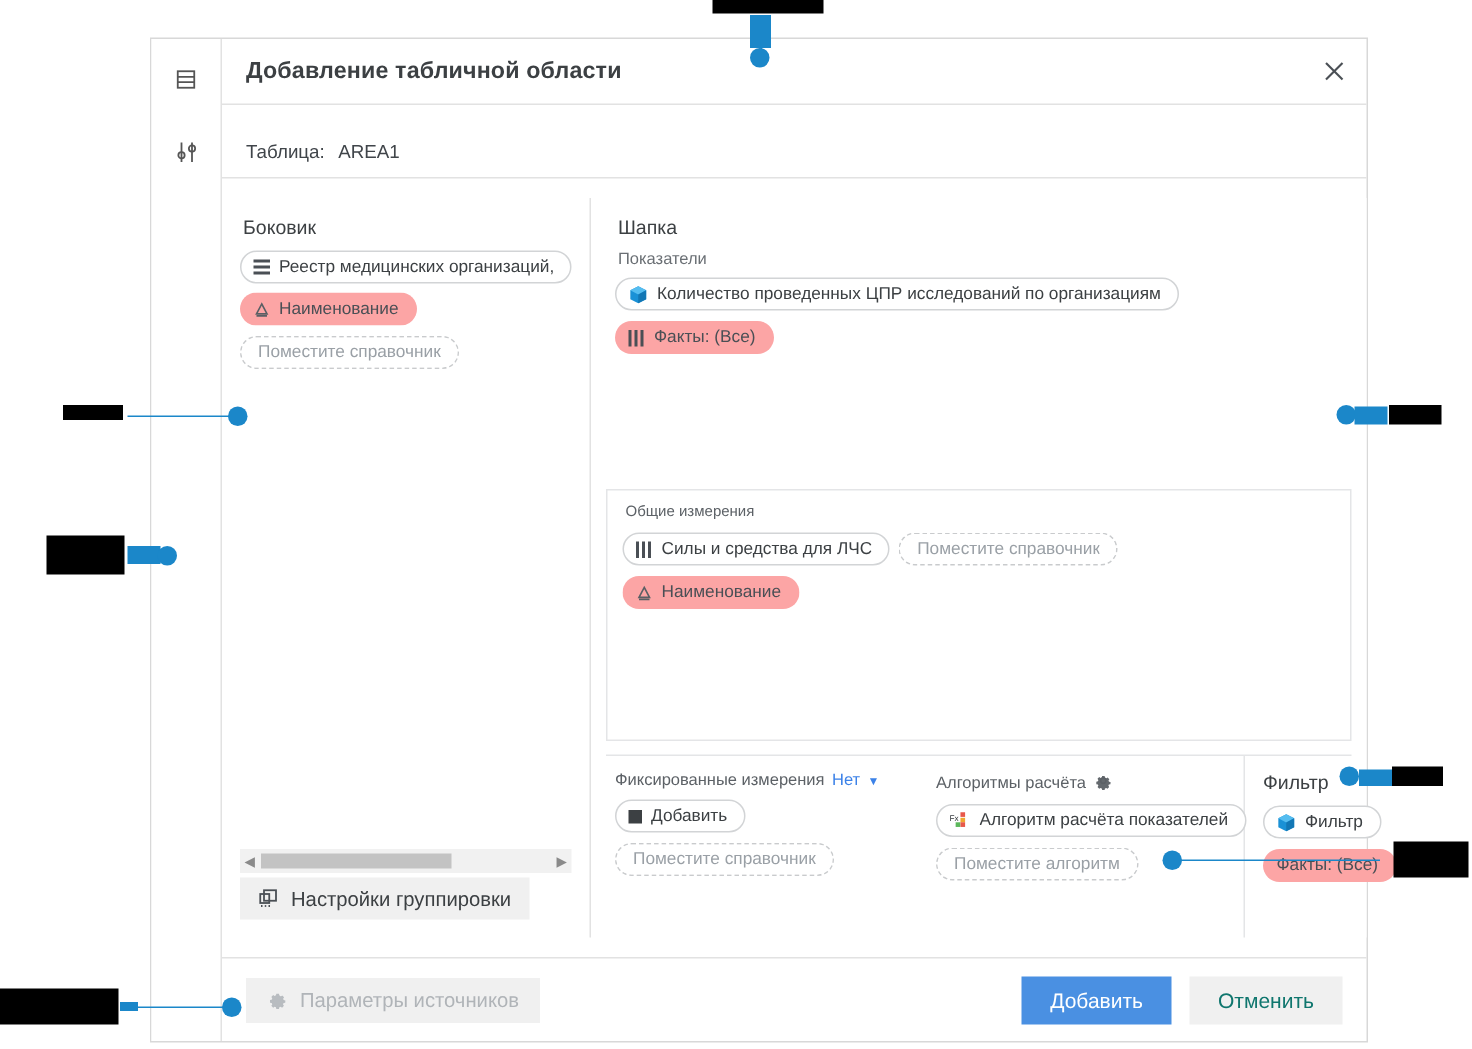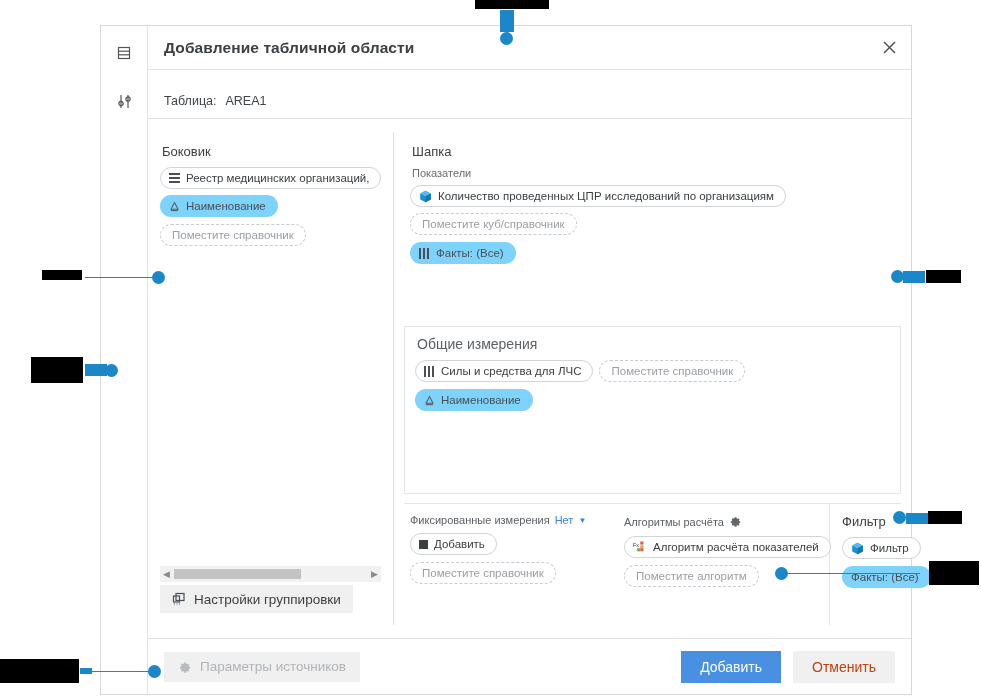--- a/index.html
+++ b/index.html
@@ -71,21 +71,21 @@
   
   .chiprow { display: flex; flex-wrap: wrap; gap: 6px; align-items: center; }
   .chip {
     display: inline-flex; align-items: center; gap: 6px;
     height: 22px; padding: 0 11px 0 8px;
     border-radius: 11px;
     font-size: 11.5px; color: #3c4043;
     white-space: nowrap; cursor: default;
   }
   .chip.outlined { background:#fff; border: 1px solid #d2d4d6; }
-  .chip.filled { background:#7dd3fc; border:1px solid transparent; color:#4a4f55; }
+  .chip.filled { background:#fca5a5; border:1px solid transparent; color:#4a4f55; }
   .chip.dashed {
     background: transparent; border: 1px dashed #c9cbcd;
     color: #9aa0a6; padding: 0 11px;
   }
   .chip.wide { max-width: 100%; overflow: hidden; }
   .chip .txt { overflow:hidden; text-overflow: clip; white-space: nowrap; }
 
   
   .ic { display:inline-block; flex:0 0 auto; line-height:0; }
   .ic-bars { width: 11px; height: 11px; }
@@ -151,21 +151,21 @@
     font-family: "Liberation Sans", sans-serif;
   }
   .fbtn.disabled { color:#b0b4b8; cursor:default; }
   .fbtn.disabled .gear { color:#b8bcc0; }
   .spacer { flex:1; }
   .pbtn {
     height: 32px; padding: 0 19px; font-size: 14px; cursor:pointer; border:none;
     font-family: "Liberation Sans", sans-serif;
   }
   .pbtn.primary { background:#4a90e2; color:#fff; }
-  .pbtn.secondary { background:#f0f0f0; color:#c2410c; }
+  .pbtn.secondary { background:#f0f0f0; color:#0f766e; }
 
   
   .anno { position:absolute; }
   .dot { position:absolute; width:13px; height:13px; border-radius:50%; background:#1b87c9; }
   .sq  { position:absolute; background:#1b87c9; }
   .line { position:absolute; background:#1b87c9; height:1px; }
   .vline { position:absolute; background:#1b87c9; width:1px; }
   .redact { position:absolute; background:#000; }
 </style>
 </head>
@@ -273,39 +273,36 @@
               <div class="chip outlined">
                 <span class="ic ic-cube">
                   <svg width="13" height="13" viewBox="0 0 16 16">
                     <path d="M8 1 L14.5 4.4 L14.5 11.6 L8 15 L1.5 11.6 L1.5 4.4 Z" fill="#1a91d6"></path>
                     <path d="M8 1 L14.5 4.4 L8 7.8 L1.5 4.4 Z" fill="#55bdf0"></path>
                     <path d="M8 7.8 L14.5 4.4 L14.5 11.6 L8 15 Z" fill="#1277b5"></path>
                   </svg>
                 </span>
                 <span class="txt">Количество проведенных ЦПР исследований по организациям</span>
               </div>
-              <div class="chip dashed">
-                <span class="txt">Поместите куб/справочник</span>
-              </div>
             </div>
             <div style="height:7px"></div>
             <div class="chiprow">
               <div class="chip filled">
                 <span class="ic ic-cols">
                     <i></i>
                     <i></i>
                     <i></i>
                   </span>
                 <span class="txt">Факты: (Все)</span>
               </div>
             </div>
           </div>
 
           <div class="panel panel-common">
-            <div class="sub-label" style="font-size:14px;color:#5c6166;margin-bottom:8px;">Общие измерения</div>
+            <div class="sub-label" style="font-size:10px;color:#5c6166;margin-bottom:8px;">Общие измерения</div>
             <div class="chiprow">
               <div class="chip outlined">
                 <span class="ic ic-cols">
                     <i></i>
                     <i></i>
                     <i></i>
                   </span>
                 <span class="txt">Силы и средства для ЛЧС</span>
               </div>
               <div class="chip dashed">

